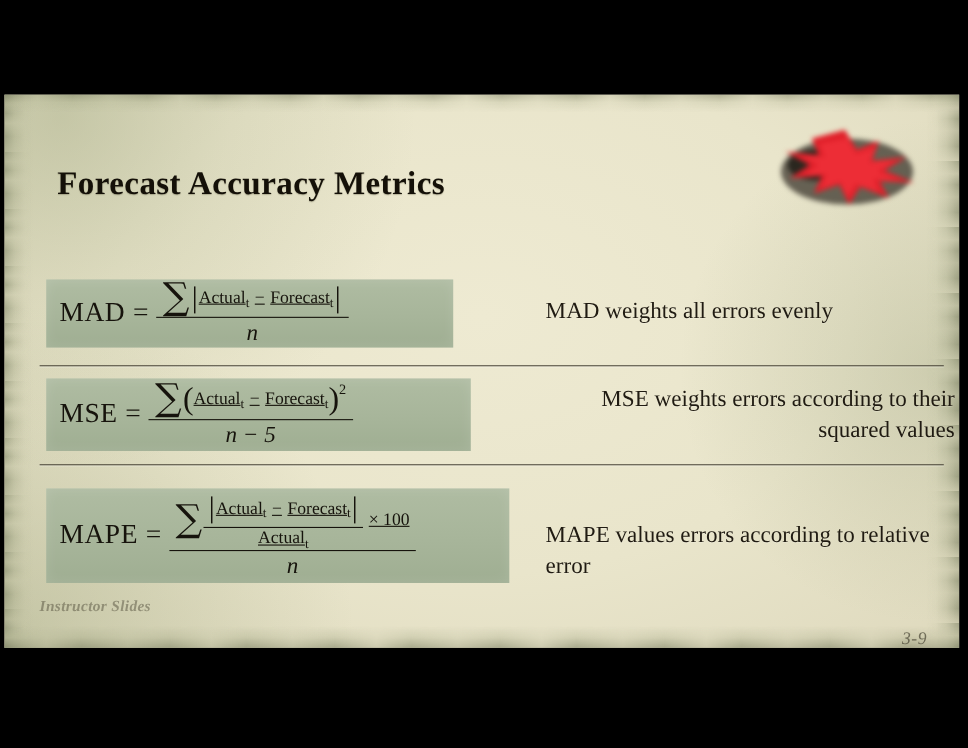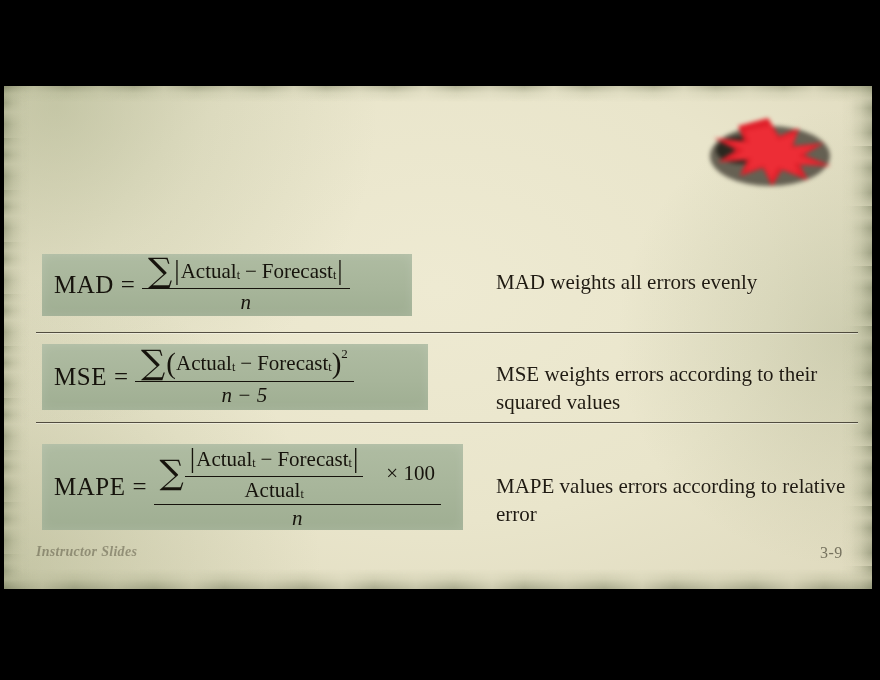--- a/index.html
+++ b/index.html
@@ -167,21 +167,21 @@
     display: flex;
     align-items: center;
     justify-content: center;
   }
   .sigma {
     font-size: 34px;
     line-height: 0.8;
     font-family: "DejaVu Serif", serif;
     margin-right: 1px;
   }
-  .term { font-size: 21px; }
+  .term { font-size: 16px; text-decoration: underline; }
   .ital { font-style: italic; font-size: 21px; }
   .sub {
     font-size: 12px;
     vertical-align: sub;
     position: relative;
     top: 4px;
   }
   .sup {
     font-size: 13px;
     position: relative;
@@ -230,41 +230,43 @@
     font-family: "Liberation Serif", serif;
     font-style: italic;
     font-weight: bold;
     font-size: 14px;
     color: rgba(60,56,38,0.42);
     letter-spacing: 0.3px;
   }
   #page-number {
     position: absolute;
     left: 820px;
-    top: 544px;
+    top: 572px;
     font-family: "Liberation Serif", serif;
     font-size: 16px;
     color: rgba(52,48,34,0.62);
     letter-spacing: 0.5px;
+    font-style: italic;
   }
 </style>
 </head>
 <body>
 
 <div id="viewport">
 
   <div id="slide">
 
     <div class="deckle deckle-left"></div>
     <div class="deckle deckle-right"></div>
     <div class="deckle deckle-top"></div>
     <div class="deckle deckle-bottom"></div>
 
   </div>
 
+  <div id="title">Forecast Accuracy Metrics</div>
 
   <svg id="logo" viewBox="0 0 140 82">
     <ellipse cx="70" cy="46" rx="60" ry="30" fill="#3b352c" opacity="0.75"></ellipse>
     <ellipse cx="42" cy="40" rx="26" ry="14" fill="#23201a" opacity="0.9"></ellipse>
     <path d="M68 8 L79 26 L99 18 L93 36 L124 33 L104 45 L131 56 L100 55 L108 70 L82 60 L72 76 L63 58 L40 66 L47 50 L18 52 L36 40 L14 28 L44 31 L38 16 Z" fill="#e0202a"></path>
     <path d="M70 16 L78 30 L96 24 L90 38 L114 36 L98 46 L118 54 L94 53 L99 64 L78 57 L71 69 L64 55 L46 61 L52 48 L30 50 L44 40 L28 31 L50 33 L45 21 Z" fill="#ef3038" opacity="0.85"></path>
   </svg>
 
   <div class="row">
     <div class="formula-box" style="left:42px; top:254px; width:370px; height:62px;">
@@ -309,21 +311,21 @@
             <span class="sub">t</span>
             <span class="paren">)</span>
             <span class="sup">2</span>
           </span>
           <span class="den">
             <span class="ital">n − 5</span>
           </span>
         </span>
       </div>
     </div>
-    <div class="desc" style="left:496px; top:360px; width:372px;">MSE weights errors according to their squared values</div>
+    <div class="desc" style="left:496px; top:348px; width:372px;text-align:right;">MSE weights errors according to their squared values</div>
   </div>
 
   <div class="divider" style="left:36px; top:422px; width:822px;"></div>
 
   <div class="row">
     <div class="formula-box" style="left:42px; top:444px; width:421px; height:86px;">
       <div class="math">
         <span class="lhs">MAPE</span>
         <span class="eq">=</span>
         <span class="frac">
@@ -337,21 +339,21 @@
                 <span class="term" style="padding:0 5px;">−</span>
                 <span class="term">Forecast</span>
                 <span class="sub">t</span>
                 <span class="bar">|</span>
               </span>
               <span class="nden">
                 <span class="term">Actual</span>
                 <span class="sub">t</span>
               </span>
             </span>
-            <span class="term" style="padding-left:5px;margin-left:18px;">× 100</span>
+            <span class="term" style="padding-left:5px;">× 100</span>
           </span>
           <span class="den">
             <span class="ital">n</span>
           </span>
         </span>
       </div>
     </div>
     <div class="desc" style="left:496px; top:472px; width:372px;">MAPE values errors according to relative error</div>
   </div>
 

